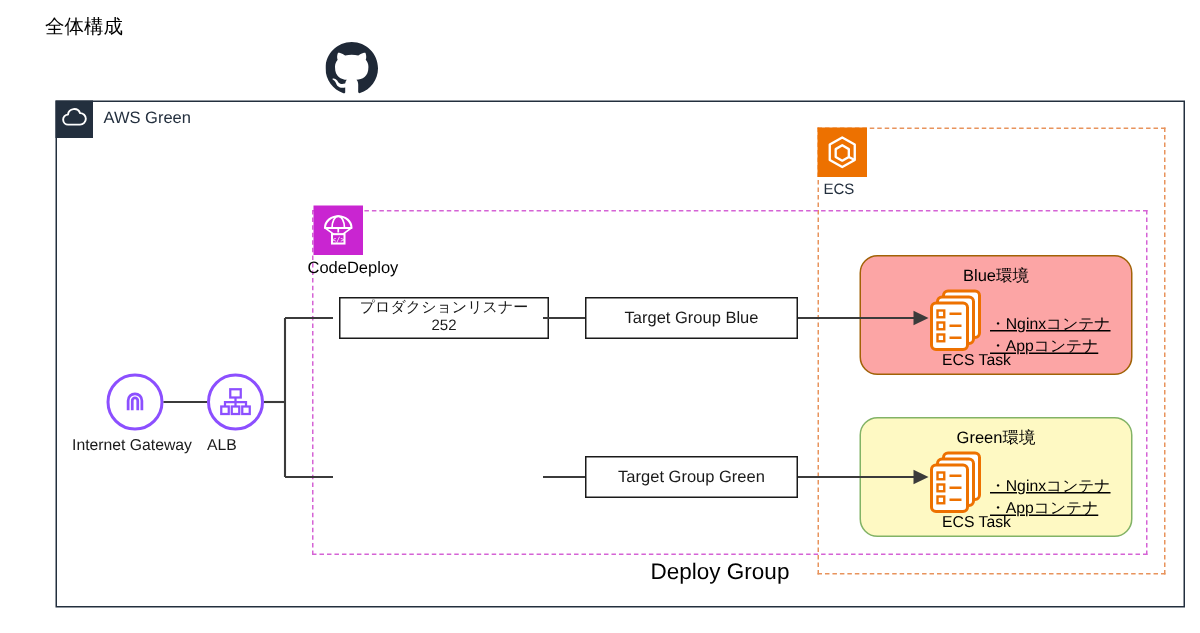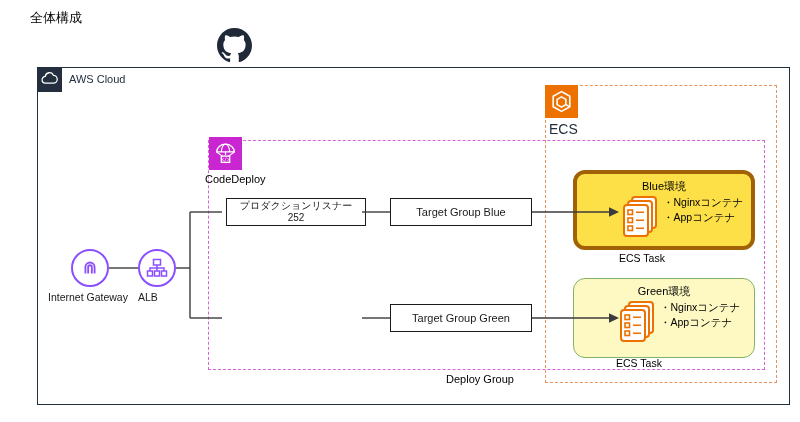--- a/index.html
+++ b/index.html
@@ -12,24 +12,24 @@
 
   
   .aws-cloud { left:37px; top:67px; width:753px; height:338px; border:1px solid #232F3E; }
   .aws-cloud-icon { left:37px; top:67px; width:25px; height:25px; background:#232F3E;
     display:flex; align-items:center; justify-content:center; }
   .aws-cloud-label { left:69px; top:73px; font-size:11px; color:#232F3E; }
 
   .ecs-group { left:545px; top:85px; width:232px; height:298px; border:1px dashed #E8935C; }
   .ecs-icon { left:545px; top:85px; width:33px; height:33px; background:#ED7100;
     display:flex; align-items:center; justify-content:center; }
-  .ecs-label { left:549px; top:121px; font-size:14px; color:#232F3E; }
+  .ecs-label { left:549px; top:121px; font-size:10px; color:#232F3E; }
 
   .deploy-group { left:208px; top:140px; width:557px; height:230px; border:1px dashed #D563D5; }
-  .deploy-group-label { left:410px; top:373px; width:140px; text-align:center; font-size:11px; color:#000; }
+  .deploy-group-label { left:410px; top:373px; width:140px; text-align:center; font-size:15px; color:#000; }
   .codedeploy-icon { left:209px; top:137px; width:33px; height:33px; background:#C925D1;
     display:flex; align-items:center; justify-content:center; }
   .codedeploy-label { left:205px; top:173px; font-size:11px; color:#000; }
 
   
   .circle-node { width:38px; height:38px; border-radius:50%; border:2px solid #8C4FFF;
     background:#fff; display:flex; align-items:center; justify-content:center; }
   .ig-node { left:71px; top:249px; }
   .alb-node { left:138px; top:249px; }
   .ig-label { left:48px; top:291px; width:84px; text-align:left; font-size:10.5px; }
@@ -40,29 +40,29 @@
     align-items:center; justify-content:center; text-align:center; }
   .listener { left:226px; width:140px; height:28px; font-size:10px; line-height:12px; }
   .prod-listener { top:198px; }
   .test-listener { top:304px; }
   .tg { left:390px; width:142px; height:28px; font-size:11px; }
   .tg-blue { top:198px; }
   .tg-green { top:304px; }
 
   
   .env { width:182px; height:80px; border-radius:12px; left:573px; }
-  .env-blue { top:170px; background:#fde047; border:4px solid #a16207; }
+  .env-blue { top:170px; background:#fca5a5; border:1px solid #a16207; }
   .env-green { top:278px; background:#fef9c3; border:1px solid #82B366; }
   .env-title { position:absolute; left:0; top:5px; width:100%; text-align:center;
     font-size:11px; color:#000; }
   .task-icon { position:absolute; left:45px; top:21px; }
-  .env-containers { position:absolute; left:86px; top:21px; font-size:10.5px;
-    line-height:15px; color:#000; white-space:nowrap; }
-  .task-label { position:absolute; left:30px; top:63px; width:70px; text-align:center;
-    font-size:10.5px; color:#000;margin-top:15px; }
+  .env-containers { position:absolute; left:86px; top:38px; font-size:10.5px;
+    line-height:15px; color:#000; white-space:nowrap;text-decoration:underline; }
+  .task-label { position:absolute; left:30px; top:63px; width:70px; text-align:right;
+    font-size:10.5px; color:#000; }
 
   .gh-icon { left:217px; top:28px; }
 
   .connectors { left:0; top:0; width:800px; height:422px; pointer-events:none; }
 </style>
 </head>
 <body>
 
 <div class="canvas">
 
@@ -73,21 +73,21 @@
       <path fill="#1f2937" d="M12 0C5.37 0 0 5.37 0 12c0 5.3 3.438 9.8 8.205 11.387.6.113.82-.26.82-.577 0-.285-.01-1.04-.015-2.04-3.338.724-4.042-1.61-4.042-1.61-.546-1.387-1.333-1.757-1.333-1.757-1.09-.745.083-.73.083-.73 1.205.085 1.84 1.237 1.84 1.237 1.07 1.835 2.807 1.305 3.492.998.108-.776.417-1.305.76-1.605-2.665-.3-5.466-1.332-5.466-5.93 0-1.31.465-2.38 1.235-3.22-.135-.303-.54-1.523.105-3.176 0 0 1.005-.322 3.3 1.23.96-.267 1.98-.399 3-.405 1.02.006 2.04.138 3 .405 2.28-1.552 3.285-1.23 3.285-1.23.645 1.653.24 2.873.12 3.176.765.84 1.23 1.91 1.23 3.22 0 4.61-2.805 5.625-5.475 5.92.42.36.81 1.096.81 2.22 0 1.606-.015 2.896-.015 3.286 0 .315.21.69.825.57C20.565 21.795 24 17.295 24 12c0-6.63-5.37-12-12-12z"></path>
     </svg>
   </div>
 
   <div class="abs aws-cloud"></div>
   <div class="abs aws-cloud-icon">
     <svg width="19" height="19" viewBox="0 0 24 24" aria-hidden="true">
       <path d="M7 16.5a4.2 4.2 0 0 1-.3-8.4 5.3 5.3 0 0 1 10.2-1.3 4.6 4.6 0 0 1 0 9.7z" fill="none" stroke="#ffffff" stroke-width="1.6" stroke-linejoin="round"></path>
     </svg>
   </div>
-  <div class="abs aws-cloud-label">AWS Cloud</div>
+  <div class="abs aws-cloud-label">AWS Green</div>
 
   <div class="abs ecs-group"></div>
   <div class="abs ecs-icon">
     <svg width="25" height="25" viewBox="0 0 24 24" aria-hidden="true">
       <path d="M12 2.5 20 7v10l-8 4.5L4 17V7z" fill="none" stroke="#ffffff" stroke-width="1.5" stroke-linejoin="round"></path>
       <path d="M12 7.5 16.2 10v5L12 17.4 7.8 15v-5z" fill="none" stroke="#ffffff" stroke-width="1.5" stroke-linejoin="round"></path>
       <path d="M16.2 15 20 17" fill="none" stroke="#ffffff" stroke-width="1.5"></path>
     </svg>
   </div>
   <div class="abs ecs-label">ECS</div>

